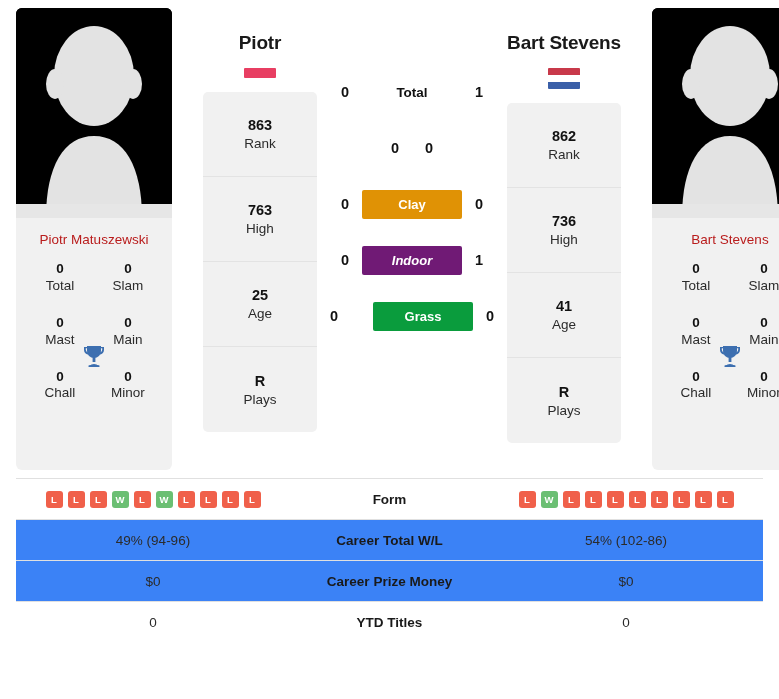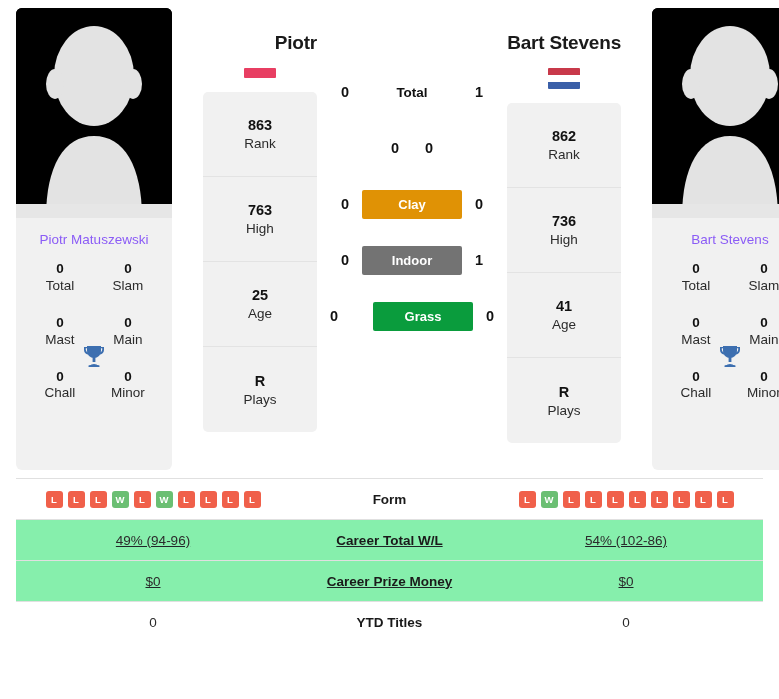--- a/index.html
+++ b/index.html
@@ -36,21 +36,21 @@
     height: 210px;
     background: #000000;
     position: relative;
     overflow: hidden;
     flex: 0 0 210px;
   }
   .photo svg { display: block; width: 100%; height: 100%; }
   .photo-name {
     text-align: center;
     font-size: 13.5px;
-    color: #8b5cf6;
+    color: #b91c1c;
     padding: 14px 4px 12px 4px;
   }
   .titles-grid {
     display: grid;
     grid-template-columns: 1fr 1fr;
     row-gap: 20px;
     padding: 2px 10px 14px 10px;
     position: relative;
     flex: 1 1 auto;
     align-content: start;
@@ -79,21 +79,20 @@
     text-align: center;
     padding-top: 24px;
   }
   .player-name {
     font-size: 19px;
     font-weight: 700;
     color: #1a1a1a;
     line-height: 1.18;
     letter-spacing: -0.2px;
     white-space: nowrap;
-    text-align: right;
   }
   .player-name.wrap { white-space: normal; }
   .flag {
     margin: 14px auto 0 auto;
     width: 32px;
     height: 21px;
     border-radius: 1px;
     overflow: hidden;
     display: block;
   }
@@ -168,21 +167,21 @@
     font-size: 13.5px;
     text-align: center;
     color: #2b2b2b;
     vertical-align: middle;
   }
   .cmp-table td.mid {
     font-weight: 700;
     color: #1a1a1a;
     width: 199px;
   }
-  .cmp-table tr.alt { background: #86efac; text-decoration: underline; }
+  .cmp-table tr.alt { background: #3b82f6; }
   .form-cell { padding: 0 6px; }
   .form-wrap {
     display: flex;
     gap: 5px;
     justify-content: center;
     align-items: center;
   }
   .badge {
     width: 17px; height: 17px;
     border-radius: 3px;
@@ -292,21 +291,21 @@
         <div class="score">0</div>
         <div class="score">0</div>
       </div>
       <div class="surf-row">
         <div class="score">0</div>
         <div class="pill" style="background:#e09205;">Clay</div>
         <div class="score">0</div>
       </div>
       <div class="surf-row">
         <div class="score">0</div>
-        <div class="pill" style="background:#737373;">Indoor</div>
+        <div class="pill" style="background:#701a75;font-style:italic;">Indoor</div>
         <div class="score">1</div>
       </div>
       <div class="surf-row">
         <div class="score">0</div>
         <div class="pill" style="background:#0a9c3d;margin-left:22px;">Grass</div>
         <div class="score">0</div>
       </div>
     </div>
 
     <div class="stat-col" style="margin-right:31px;">

